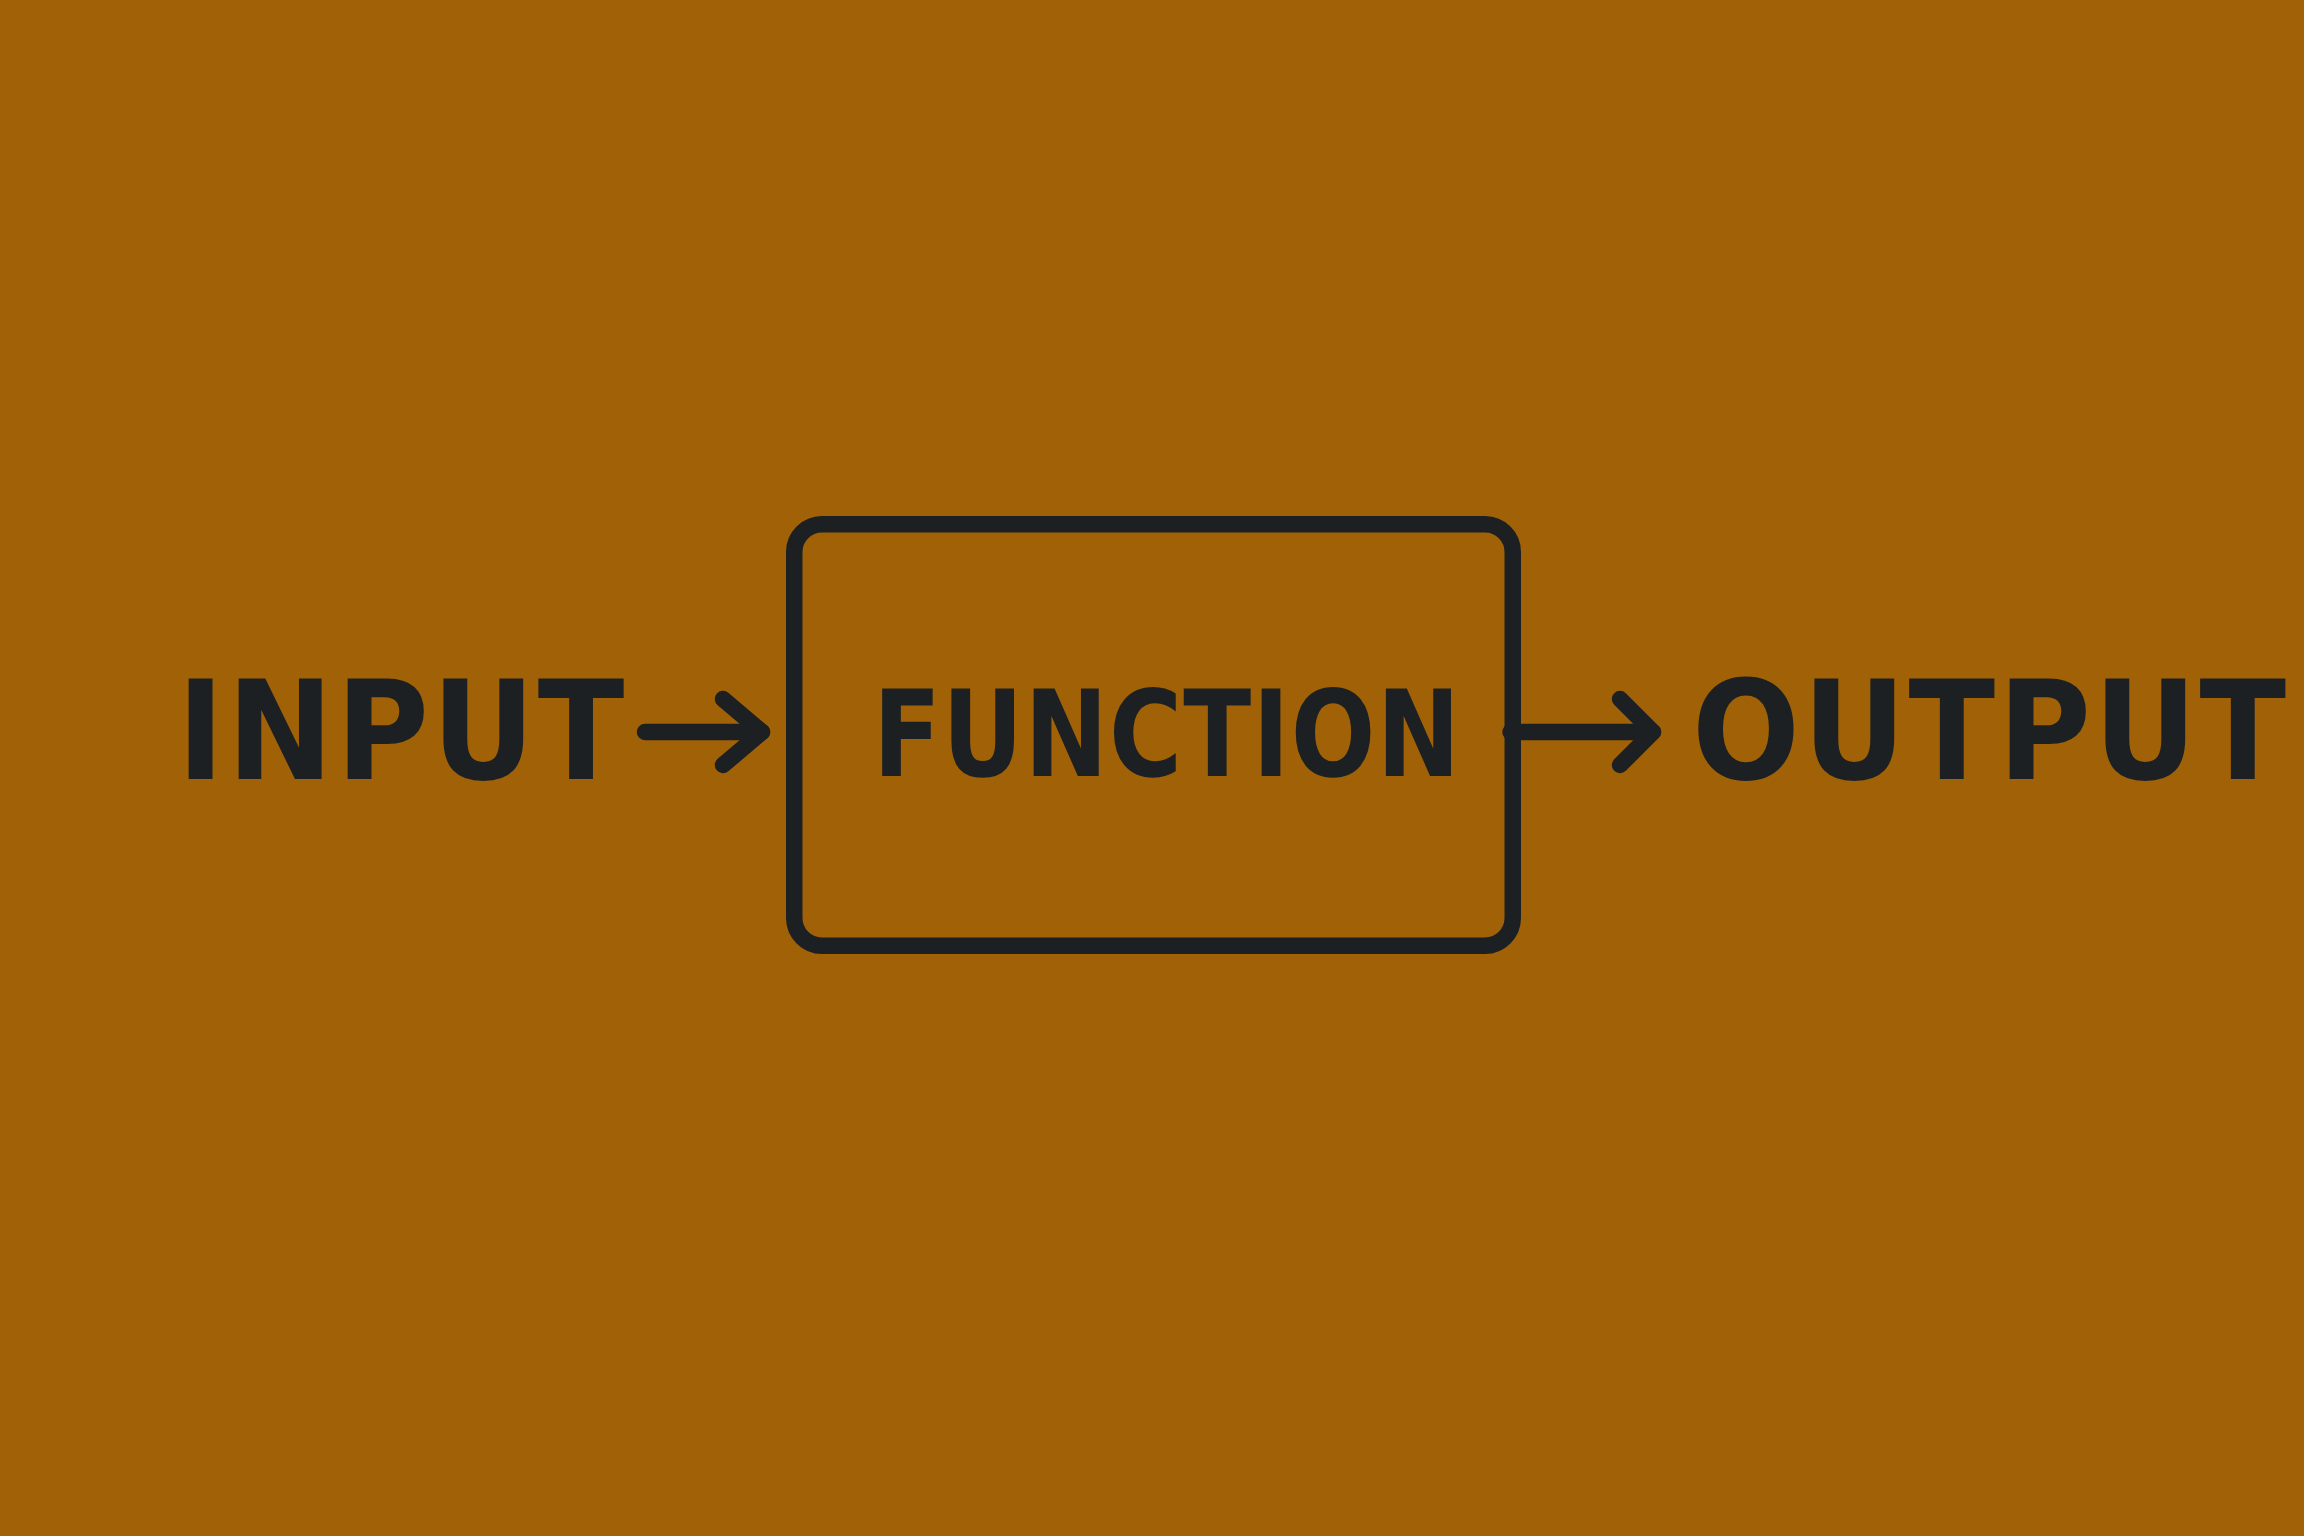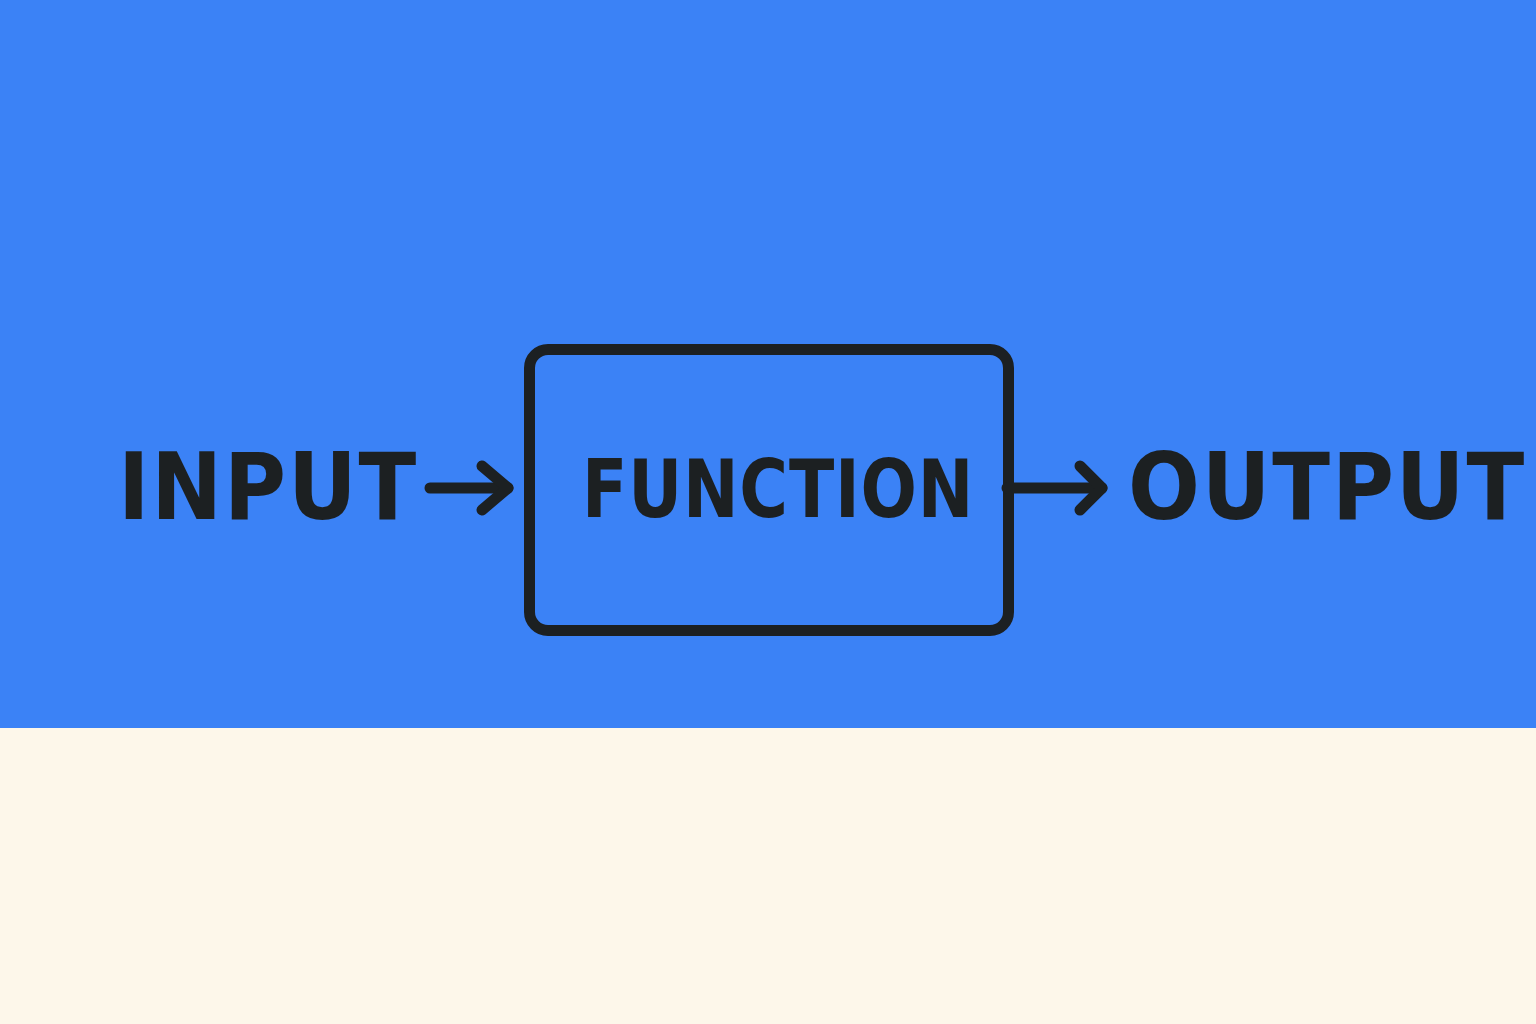--- a/index.html
+++ b/index.html
@@ -6,22 +6,22 @@
       margin: 0;
       padding: 0;
       width: 1536px;
       height: 1024px;
       background: #fdf7ea;
       overflow: hidden;
     }
     .canvas {
       position: relative;
       width: 1536px;
-      height: 728px;
-      background: #3b82f6;
+      height: 1024px;
+      background: #a16207;
     }
     .label {
       position: absolute;
       font-family: "DejaVu Sans", sans-serif;
       font-weight: bold;
       color: #1c2022;
       letter-spacing: 2px;
       line-height: 1;
       white-space: nowrap;
     }

